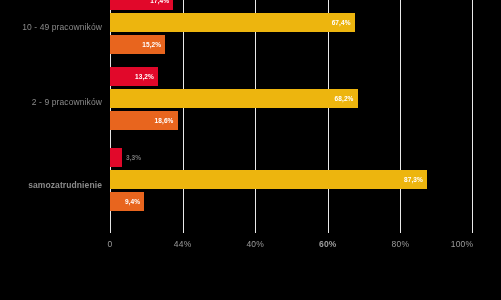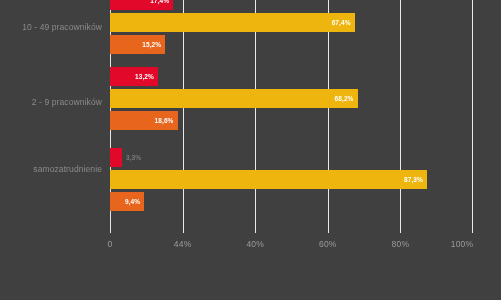--- a/index.html
+++ b/index.html
@@ -12,21 +12,21 @@
     height: 300px;
     overflow: hidden;
     font-family: "Liberation Sans", sans-serif;
     -webkit-font-smoothing: antialiased;
   }
 
   .chart-root {
     position: relative;
     width: 501px;
     height: 300px;
-    background: #404040;
+    background: #000000;
   }
 
   
   .plot-area {
     position: absolute;
     left: 110px;
     top: 0px;
     width: 363px;   
     height: 233px;
     box-sizing: border-box;
@@ -118,21 +118,21 @@
   }
 </style>
 </head>
 <body>
 
 <div class="chart-root">
 
   <div class="cat-label-wrap">
     <div class="cat-label" style="top:22px;">10 - 49 pracowników</div>
     <div class="cat-label" style="top:97px;">2 - 9 pracowników</div>
-    <div class="cat-label" style="top:164px;">samozatrudnienie</div>
+    <div class="cat-label" style="top:180px;font-weight:bold;">samozatrudnienie</div>
   </div>
 
   <div class="plot-area">
 
     <div class="gridline axis-zero" style="left:0px;"></div>
     <div class="gridline" style="left:72.6px;"></div>
     <div class="gridline" style="left:145.2px;"></div>
     <div class="gridline" style="left:217.8px;"></div>
     <div class="gridline" style="left:290.4px;"></div>
     <div class="gridline" style="left:362px;"></div>
@@ -190,18 +190,18 @@
         </div>
       </div>
     </div>
 
   </div>
 
   <div class="x-axis">
     <span class="x-tick" style="left:0px;">0</span>
     <span class="x-tick" style="left:72.6px;">44%</span>
     <span class="x-tick" style="left:145.2px;">40%</span>
-    <span class="x-tick" style="left:217.8px;">60%</span>
+    <span class="x-tick" style="left:217.8px;font-weight:bold;">60%</span>
     <span class="x-tick" style="left:290.4px;text-align:right;">80%</span>
     <span class="x-tick" style="left:352px;">100%</span>
   </div>
 
 </div>
 
 </body></html>

